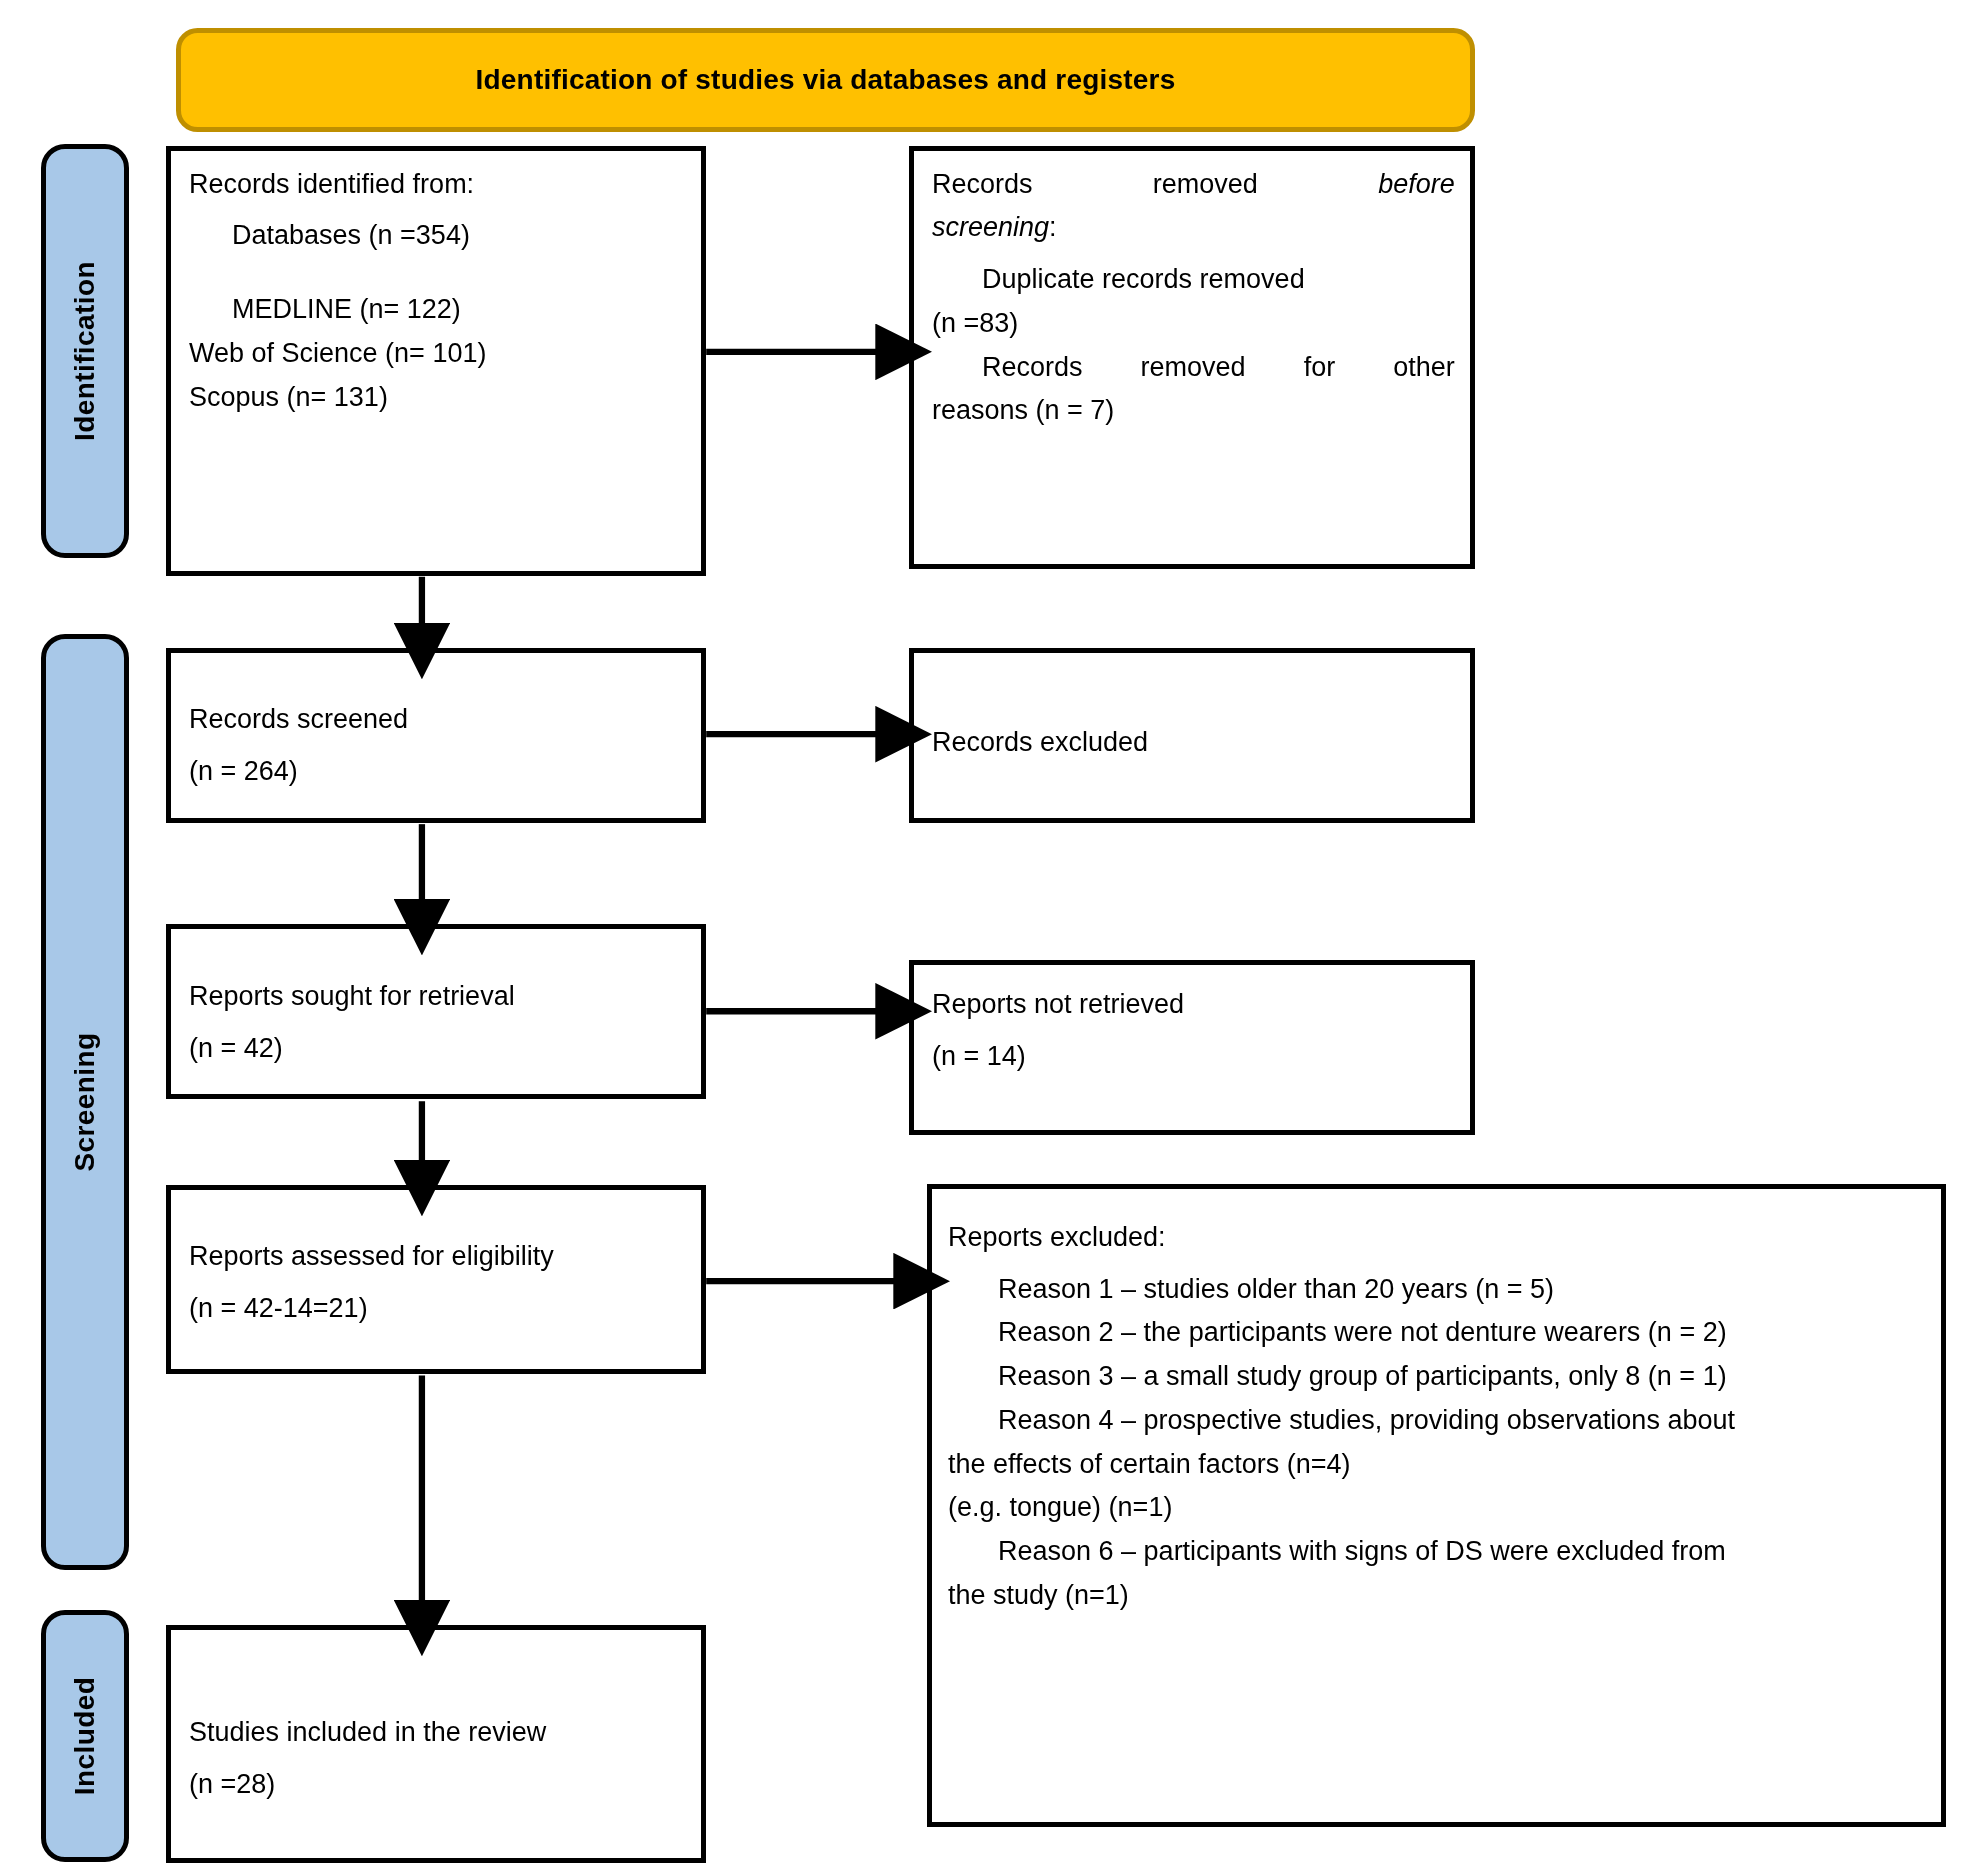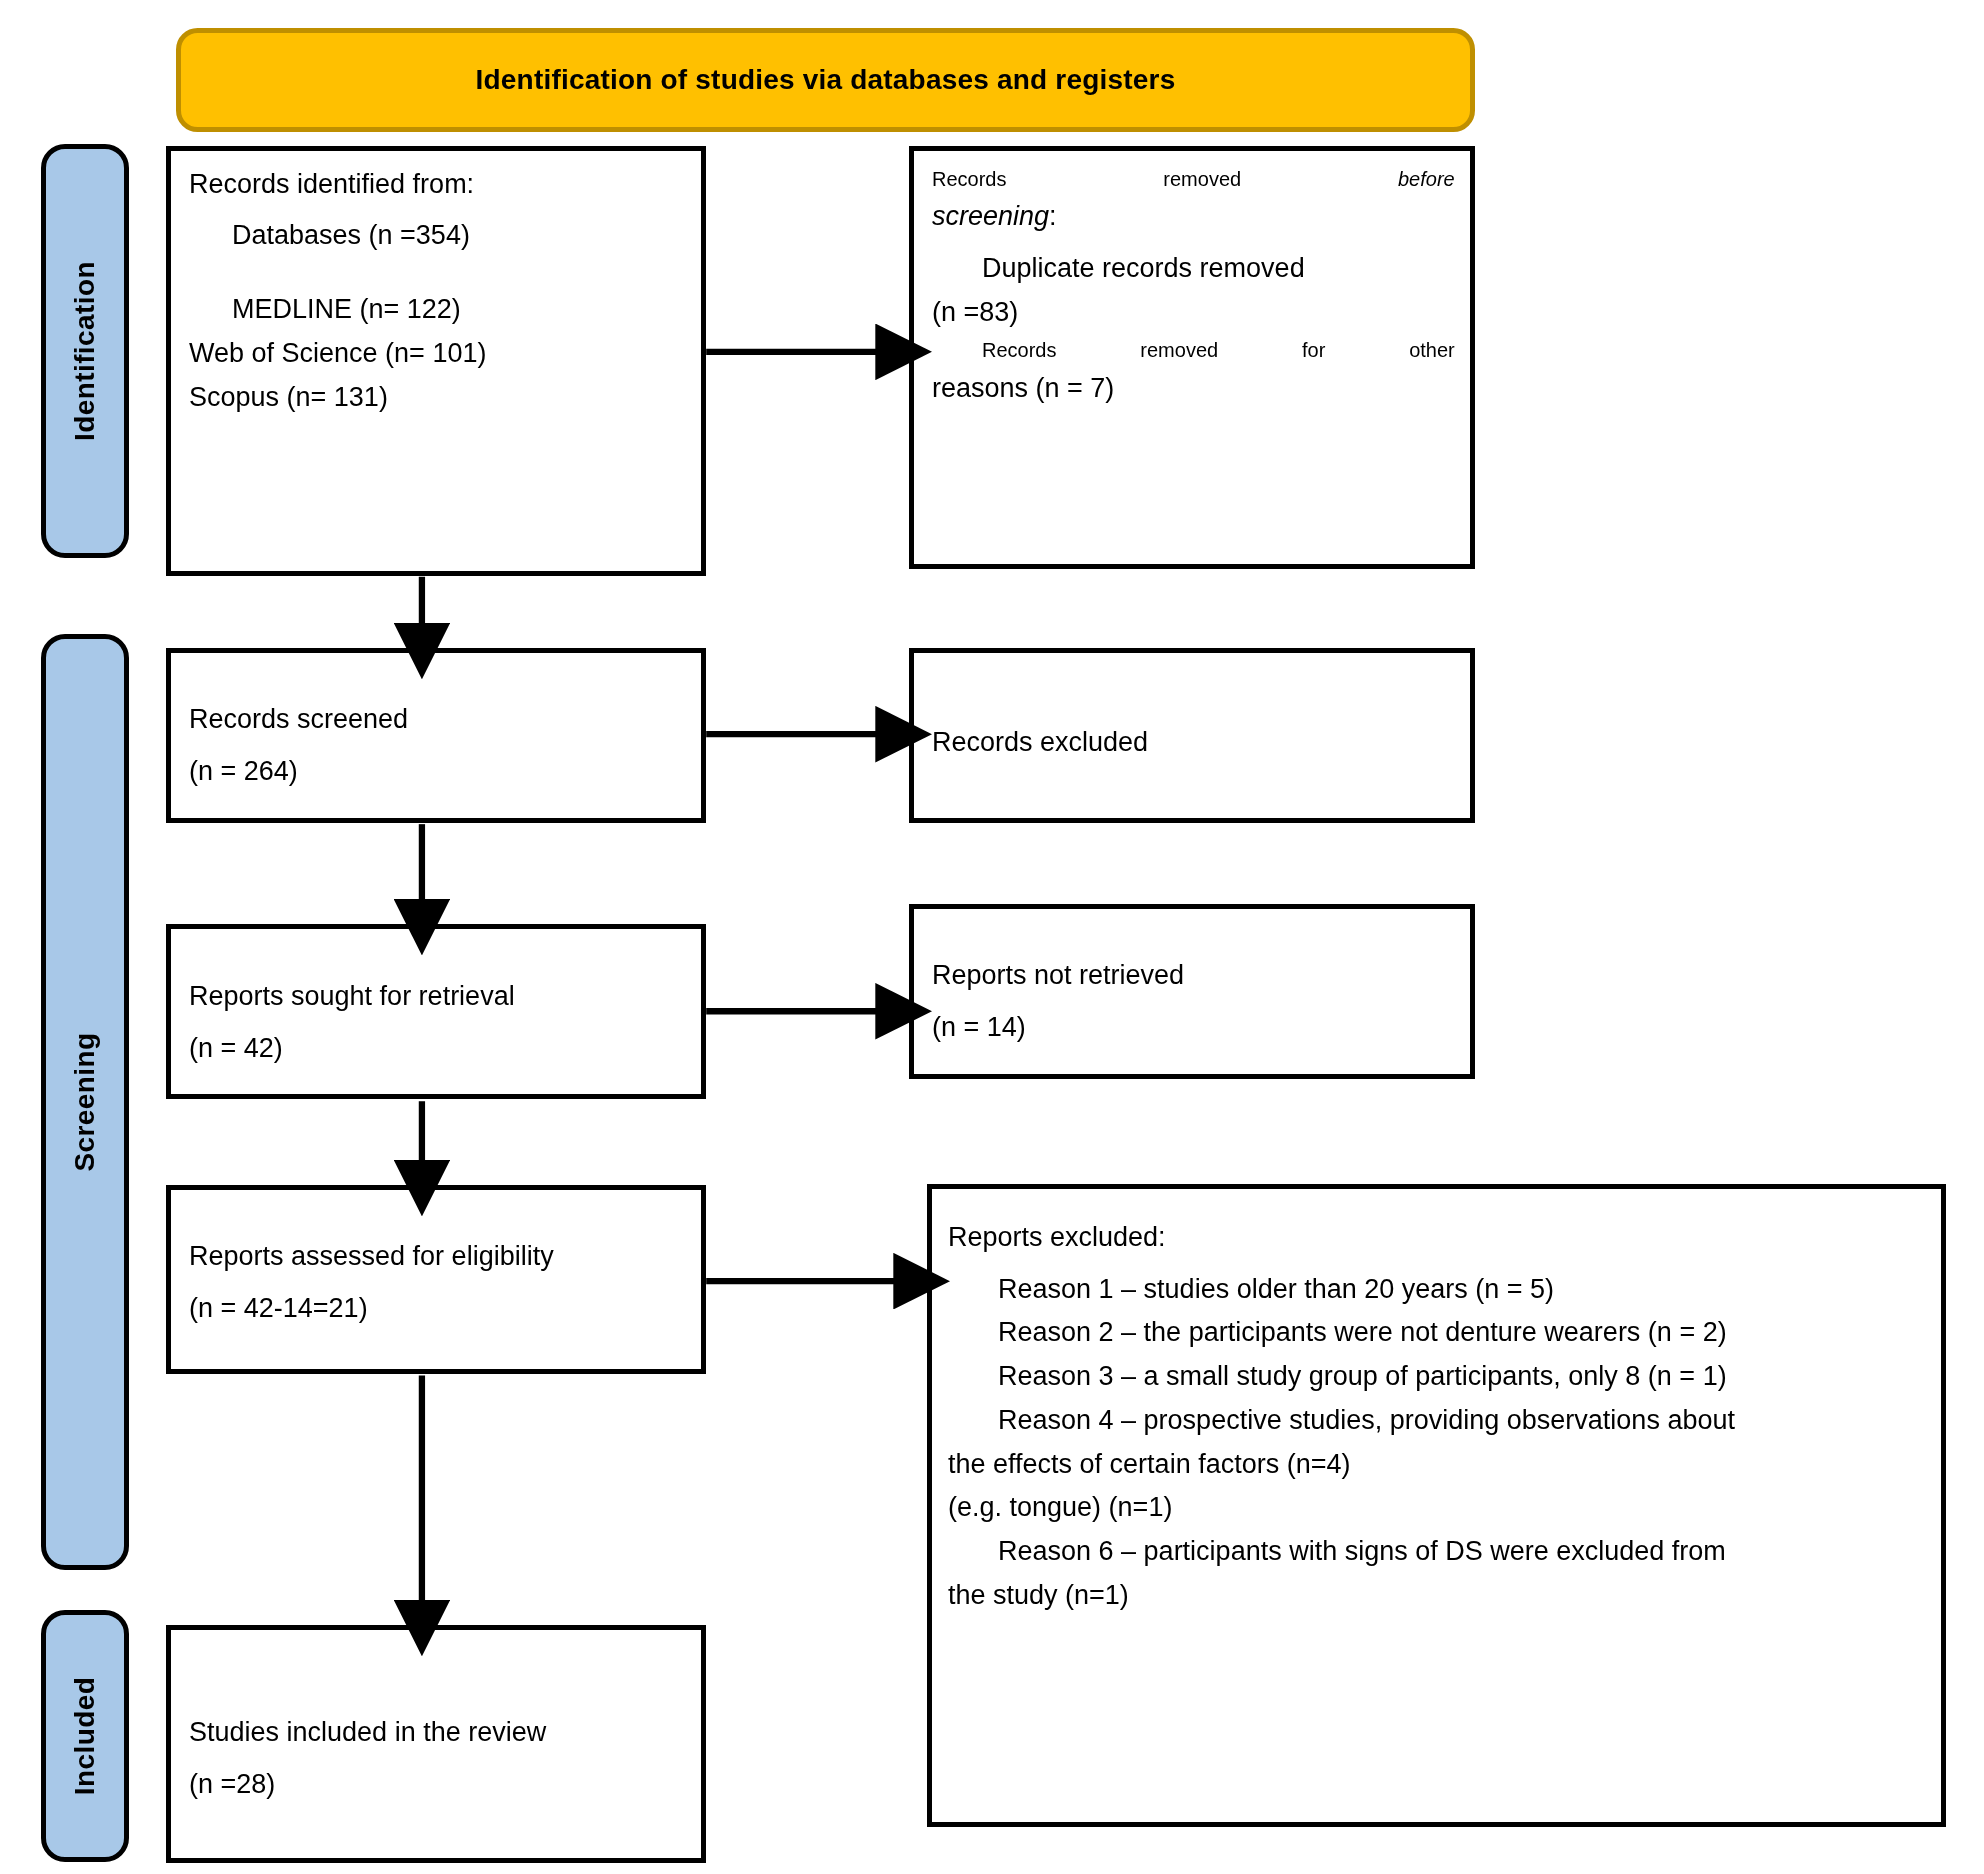--- a/index.html
+++ b/index.html
@@ -78,21 +78,21 @@
   .flow-box .line.indent1 { padding-left: 43px; }
   .flow-box .line.indent2 { padding-left: 50px; }
   .flow-box .line.gap-top { margin-top: 30px; }
   .flow-box .line.gap-small { margin-top: 8px; }
   .flow-box em { font-style: italic; }
 
   .justify-row {
     display: block;
     text-align: justify;
     text-align-last: justify;
-    font-size: 20px;
+    font-size: 27px;
     line-height: 1.62;
   }
 
   
   #arrow-layer {
     position: absolute;
     left: 0;
     top: 0;
     width: 1985px;
     height: 1875px;
@@ -163,21 +163,21 @@
     </div>
   </div>
 
   <div class="flow-box" style="left:166px; top:924px; width:540px; height:175px; padding-top:46px;">
     <div class="box-text">
       <span class="line">Reports sought for retrieval</span>
       <span class="line gap-small">(n = 42)</span>
     </div>
   </div>
 
-  <div class="flow-box" style="left:909px; top:904px; width:566px; height:175px; padding-top:45px;">
+  <div class="flow-box" style="left:909px; top:960px; width:566px; height:175px; padding-top:18px;">
     <div class="box-text">
       <span class="line">Reports not retrieved</span>
       <span class="line gap-small">(n = 14)</span>
     </div>
   </div>
 
   <div class="flow-box" style="left:166px; top:1185px; width:540px; height:189px; padding-top:45px;">
     <div class="box-text">
       <span class="line">Reports assessed for eligibility</span>
       <span class="line gap-small">(n = 42-14=21)</span>

